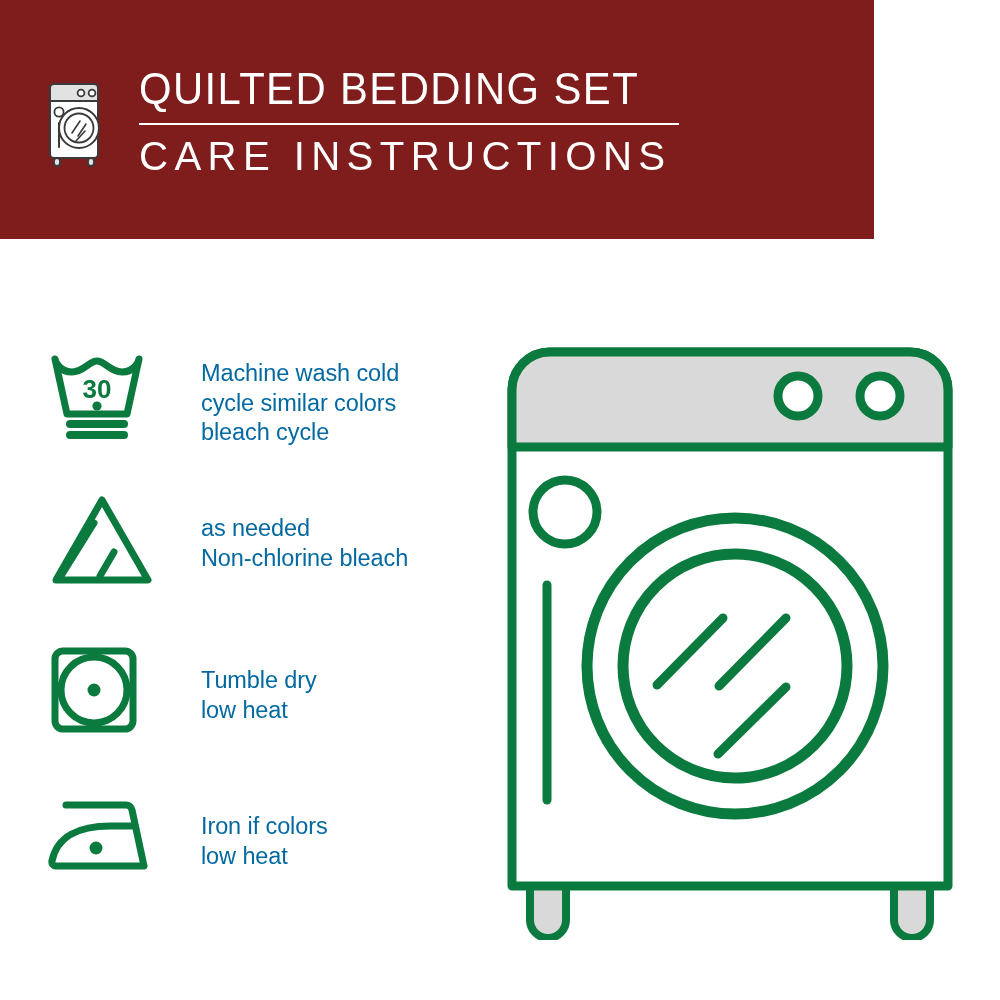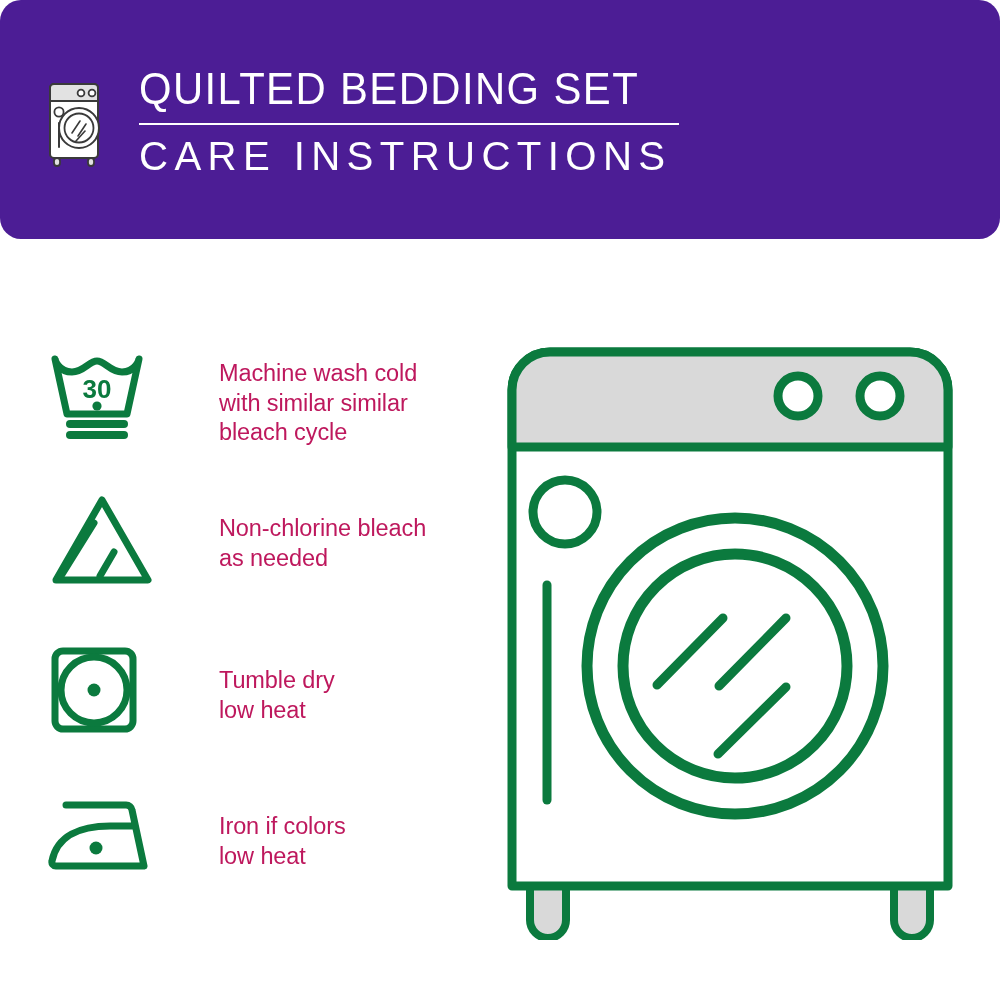--- a/index.html
+++ b/index.html
@@ -17,24 +17,23 @@
     height: 1000px;
     background: #ffffff;
     overflow: hidden;
   }
 
   
   #header-band {
     position: absolute;
     left: 0;
     top: 0;
-    width: 1000px;
+    width: 874px;
     height: 239px;
-    background: #4c1d95;
-    border-radius: 21px;
+    background: #7f1d1d;
   }
   #header-inner {
     position: absolute;
     left: 45px;
     top: 66px;
     display: flex;
     align-items: flex-start;
   }
   #header-logo {
     width: 62px;
@@ -95,27 +94,27 @@
   .care-row.r3 { height: 120px; }
 
   .care-symbol {
     flex: 0 0 auto;
     width: 115px;
     display: flex;
     justify-content: flex-start;
   }
   .care-text {
     flex: 1 1 auto;
-    color: #be185d;
+    color: #0369a1;
     font-family: "Liberation Sans", sans-serif;
     font-size: 23.5px;
     line-height: 29.5px;
     font-weight: 400;
     letter-spacing: -0.1px;
-    margin-left: 56px;
+    margin-left: 38px;
   }
   .care-text .line { display: block; white-space: nowrap; }
 
   .r0 .care-symbol { padding-top: 14px; }
   .r0 .care-text   { padding-top: 23px; }
   .r1 .care-symbol { padding-top: 8px; }
   .r1 .care-text   { padding-top: 30px; }
   .r2 .care-symbol { padding-top: 8px; }
   .r2 .care-text   { padding-top: 30px; }
   .r3 .care-symbol { padding-top: 12px; }
@@ -181,38 +180,38 @@
 
             <line x1="22" y1="74" x2="76" y2="74" stroke-width="8"></line>
             <line x1="22" y1="85" x2="76" y2="85" stroke-width="8"></line>
           </g>
           <text x="49" y="48" fill="#0b7a3e" font-family="'Liberation Sans', sans-serif" font-size="26" font-weight="700" text-anchor="middle">30</text>
           <circle cx="49" cy="56" r="4.6" fill="#0b7a3e"></circle>
         </svg>
       </div>
       <div class="care-text">
         <span class="line">Machine wash cold</span>
-        <span class="line">with similar similar</span>
+        <span class="line">cycle similar colors</span>
         <span class="line">bleach cycle</span>
       </div>
     </div>
 
     <div class="care-row r1">
       <div class="care-symbol">
         <svg width="108" height="96" viewBox="0 0 108 96">
           <g fill="none" stroke="#0b7a3e" stroke-width="7" stroke-linecap="round" stroke-linejoin="round">
             <path d="M54 8 L100 88 L8 88 Z"></path>
             <line x1="46" y1="31" x2="13" y2="84"></line>
             <line x1="66" y1="60" x2="52" y2="84"></line>
           </g>
         </svg>
       </div>
       <div class="care-text">
+        <span class="line">as needed</span>
         <span class="line">Non-chlorine bleach</span>
-        <span class="line">as needed</span>
       </div>
     </div>
 
     <div class="care-row r2">
       <div class="care-symbol">
         <svg width="92" height="92" viewBox="0 0 92 92">
           <g fill="none" stroke="#0b7a3e" stroke-width="7" stroke-linejoin="round">
             <rect x="7" y="7" width="78" height="78" rx="8" ry="8"></rect>
             <circle cx="46" cy="46" r="33"></circle>
           </g>

